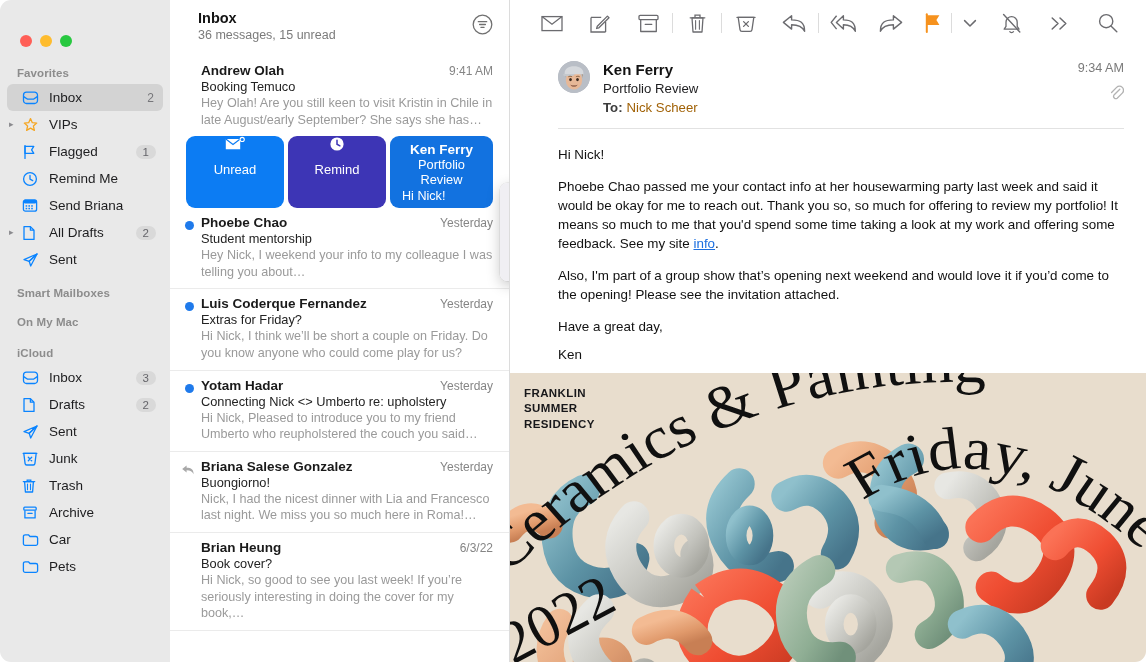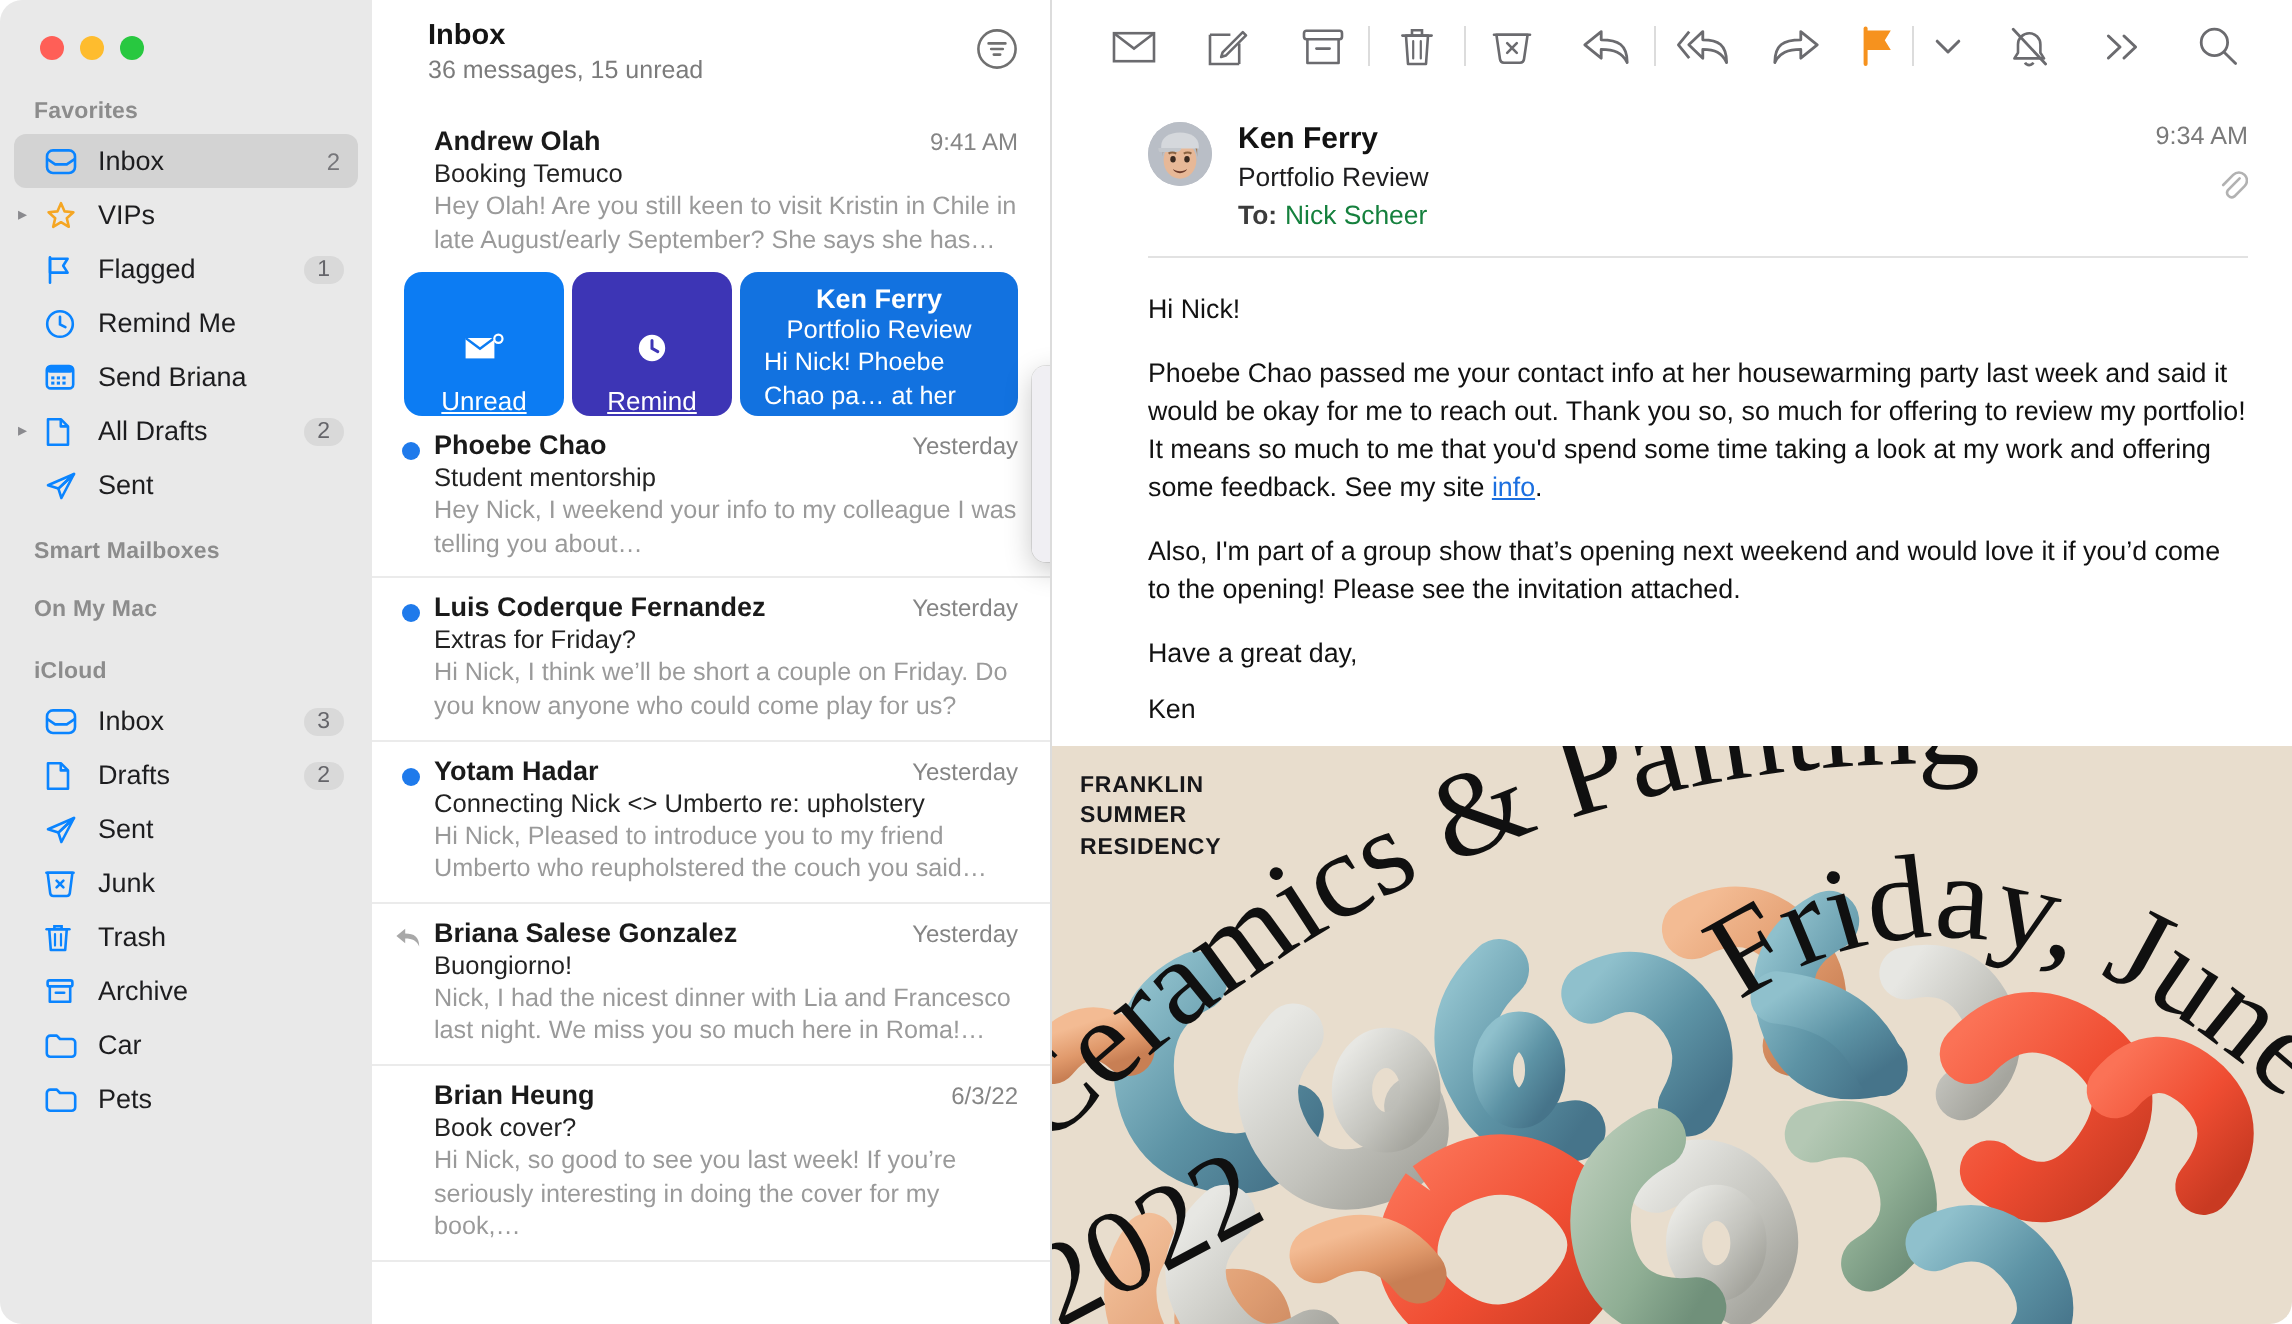--- a/index.html
+++ b/index.html
@@ -13,24 +13,24 @@
     position: relative;
     width: 1146px; height: 662px;
     display: flex;
     background: #ffffff;
     border-radius: 11px;
     overflow: hidden;
   }
 
   
   .sidebar {
-    width: 186px; height: 662px;
+    width: 170px; height: 662px;
     background: #e9e9e9;
     flex-shrink: 0;
-    padding-top: 0;
+    padding-top: 17px;
     position: relative;
   }
   .traffic-lights {
     display: flex; gap: 8px;
     padding: 18px 0 0 20px;
     height: 42px;
   }
   .tl { width: 12px; height: 12px; border-radius: 50%; }
   .tl.red { background: #ff5f57; }
   .tl.yellow { background: #febc2e; }
@@ -120,27 +120,26 @@
   }
 
   
   .swipe-row {
     height: 72px; position: relative;
     display: flex; align-items: stretch;
     padding: 0 16px 0 16px;
     gap: 4px;
   }
   .swipe-btn {
-    width: 80px;
+    width: 98px;
     border-radius: 9px;
     display: flex; flex-direction: column;
-    align-items: center; justify-content: flex-end;
+    align-items: center; justify-content: flex-start;
     color: #ffffff;
     gap: 6px;
-    text-decoration: underline;
   }
   .swipe-btn .sw-label { font-size: 13px; }
   .swipe-unread { background: #0c7cf3; }
   .swipe-remind { background: #3d35b5; }
   .swipe-msg {
     flex: 1;
     background: #1272e0;
     border-radius: 9px;
     color: #ffffff;
     padding: 6px 12px 0 12px;
@@ -200,21 +199,21 @@
   .avatar {
     width: 32px; height: 32px; border-radius: 50%;
     flex-shrink: 0; margin-right: 13px;
     overflow: hidden;
     background: #b8bcc4;
   }
   .mh-from { font-size: 15px; font-weight: bold; color: #121212; }
   .mh-subject { font-size: 13.2px; color: #1d1d1f; margin-top: 3px; }
   .mh-to { font-size: 13.2px; margin-top: 4px; }
   .mh-to b { color: #3c3c3c; font-weight: bold; }
-  .mh-to span { color: #15803d; margin-left: 4px; }
+  .mh-to span { color: #a16207; margin-left: 4px; }
   .mh-right {
     margin-left: auto; text-align: right;
   }
   .mh-time { font-size: 12.6px; color: #7a7a7a; }
   .mh-clip { margin-top: 10px; color: #b0b0b0; }
 
   .head-rule {
     height: 1px; background: #e2e2e2;
     margin: 13px 22px 0 48px;
   }

